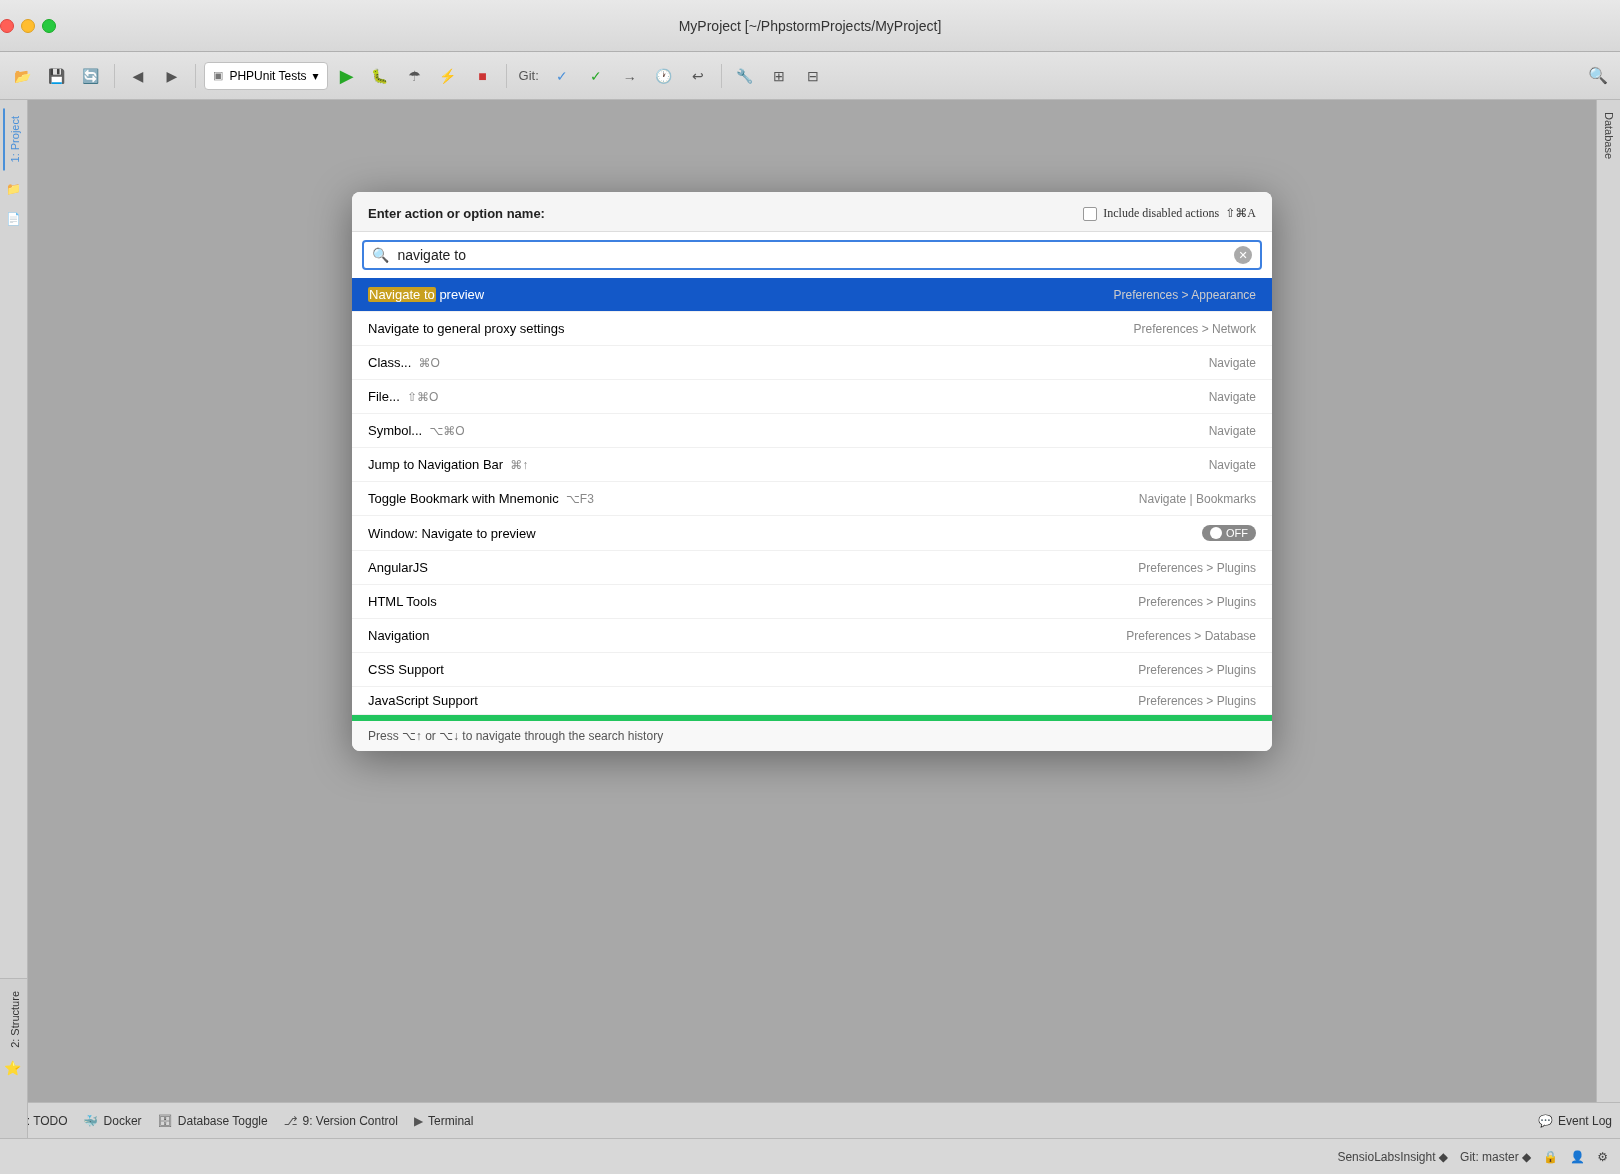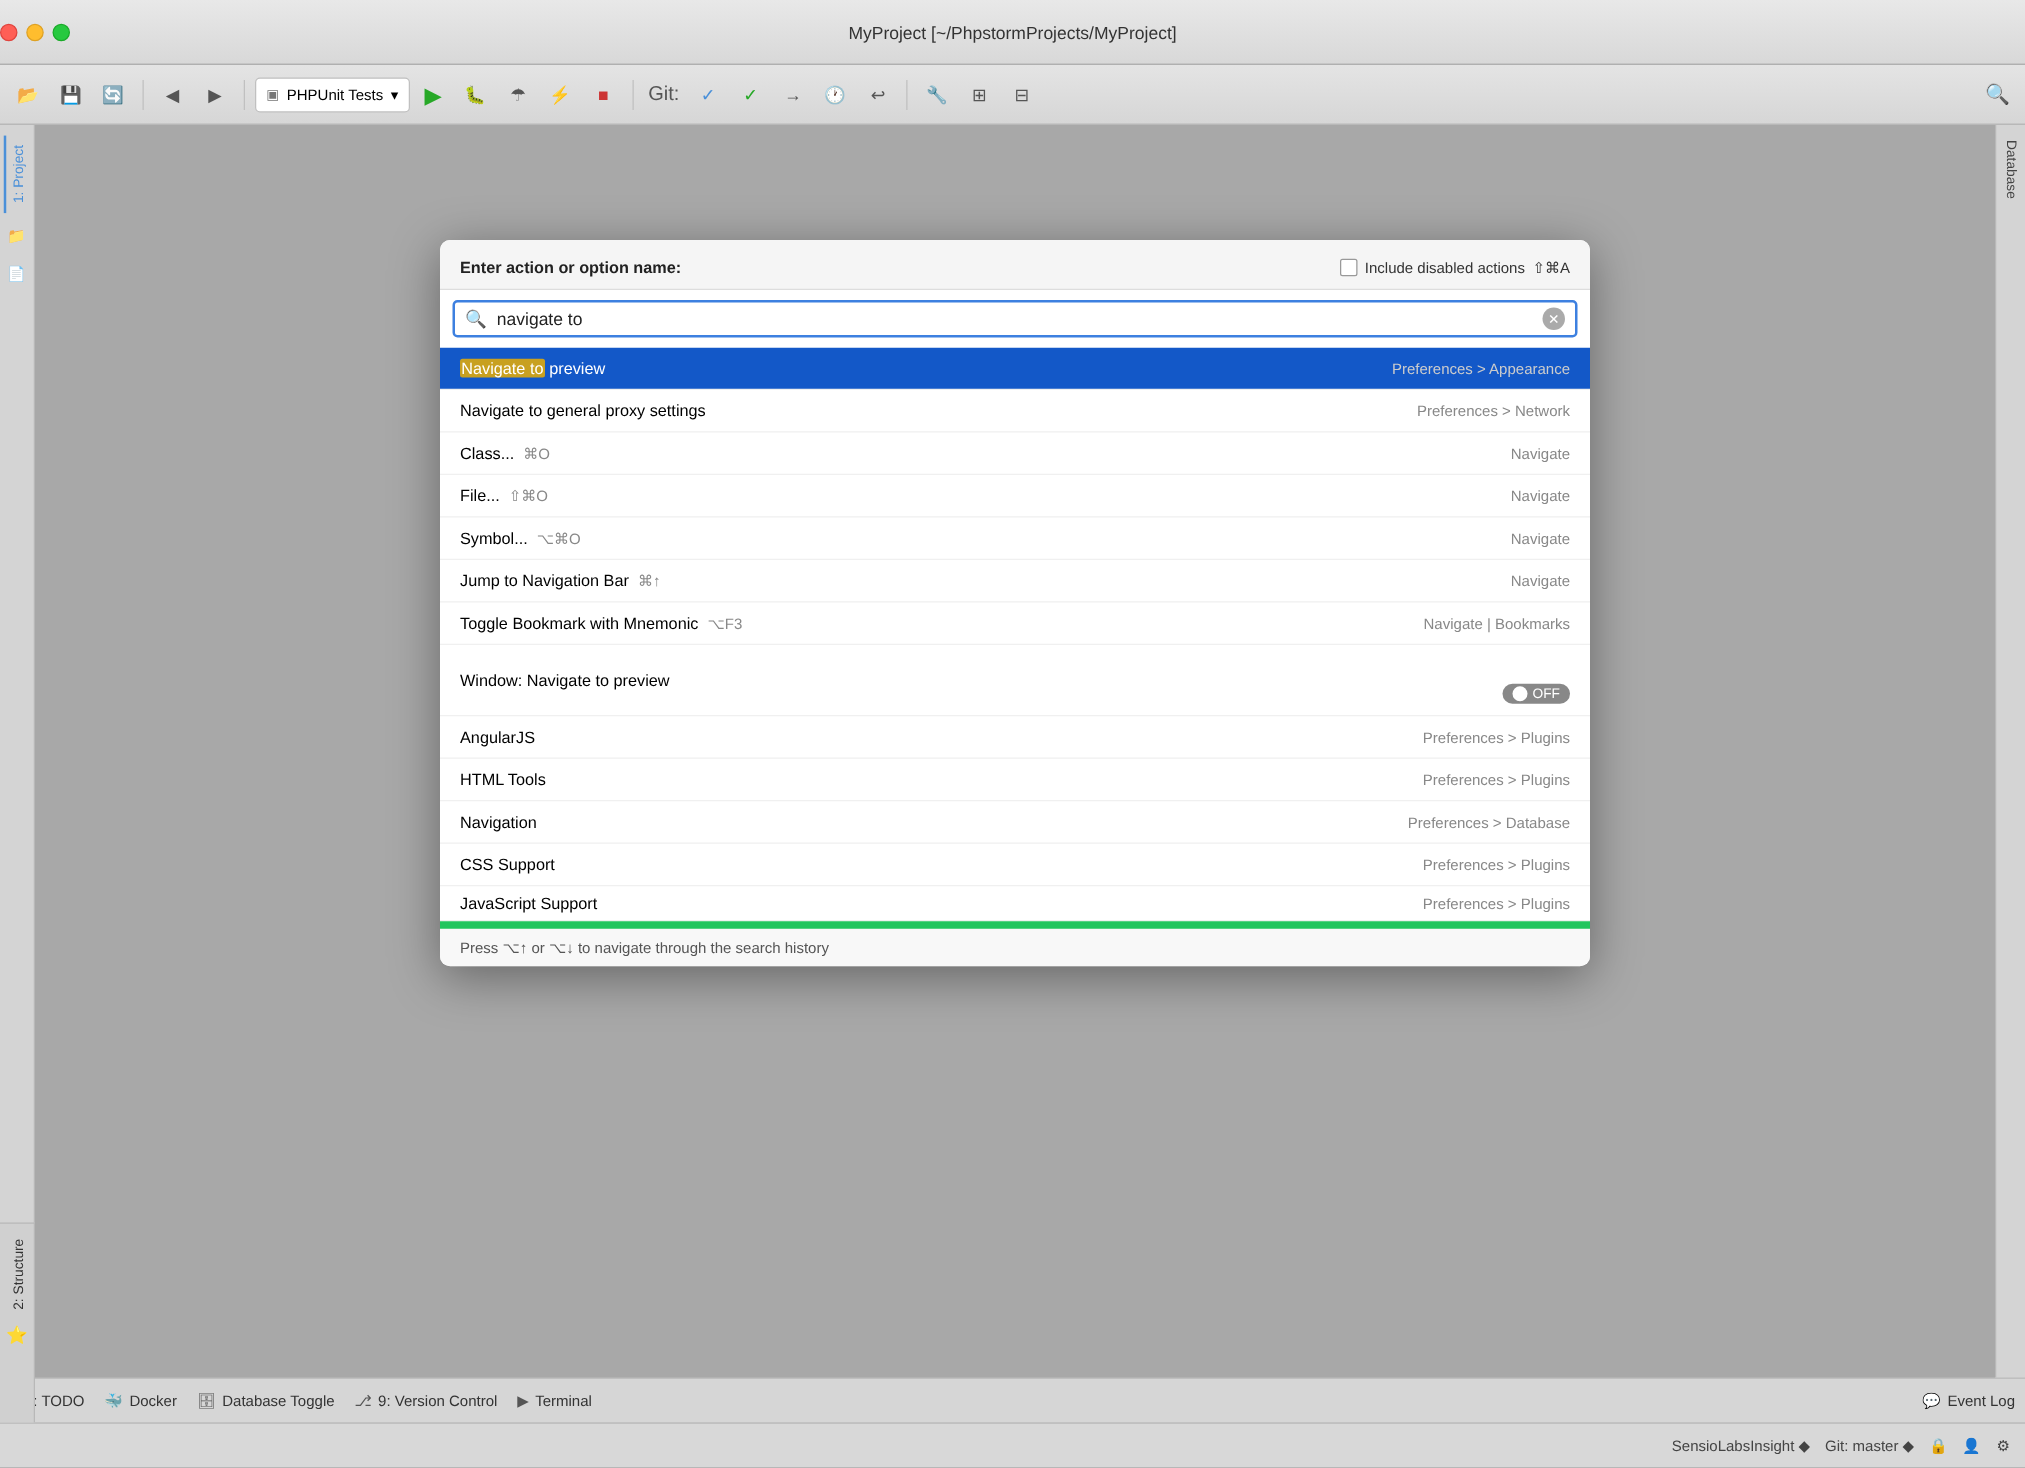--- a/index.html
+++ b/index.html
@@ -87,21 +87,21 @@
       height: 28px;
       gap: 6px;
       cursor: pointer;
       font-size: 12px;
     }
     .run-config-icon {
       font-size: 11px;
       color: #777;
     }
     .git-label {
-      font-size: 16px;
+      font-size: 13px;
       color: #555;
       padding: 0 4px;
     }
     .search-icon-btn {
       margin-left: auto;
       width: 28px;
       height: 28px;
       display: flex;
       align-items: center;
       justify-content: center;
@@ -240,22 +240,24 @@
       border-bottom: 1px solid #ddd;
     }
     .modal-header-label {
       font-size: 13px;
       font-weight: 600;
       color: #222;
       white-space: nowrap;
     }
     .modal-checkbox-area {
       display: flex;
+      align-items: center;
       gap: 6px;
       margin-left: auto;
+      font-family: Liberation Serif, serif;
     }
     .modal-checkbox {
       width: 14px;
       height: 14px;
       border: 1px solid #999;
       background: white;
       border-radius: 2px;
     }
     .modal-checkbox-label {
       font-size: 12px;
@@ -345,21 +347,20 @@
     }
     .toggle-off {
       background: #888;
       border-radius: 12px;
       padding: 2px 8px;
       font-size: 11px;
       color: white;
       display: flex;
       align-items: center;
       gap: 4px;
-      margin-top: 22px;
     }
     .toggle-dot {
       width: 12px;
       height: 12px;
       border-radius: 50%;
       background: white;
     }
 
     
     .modal-footer {

